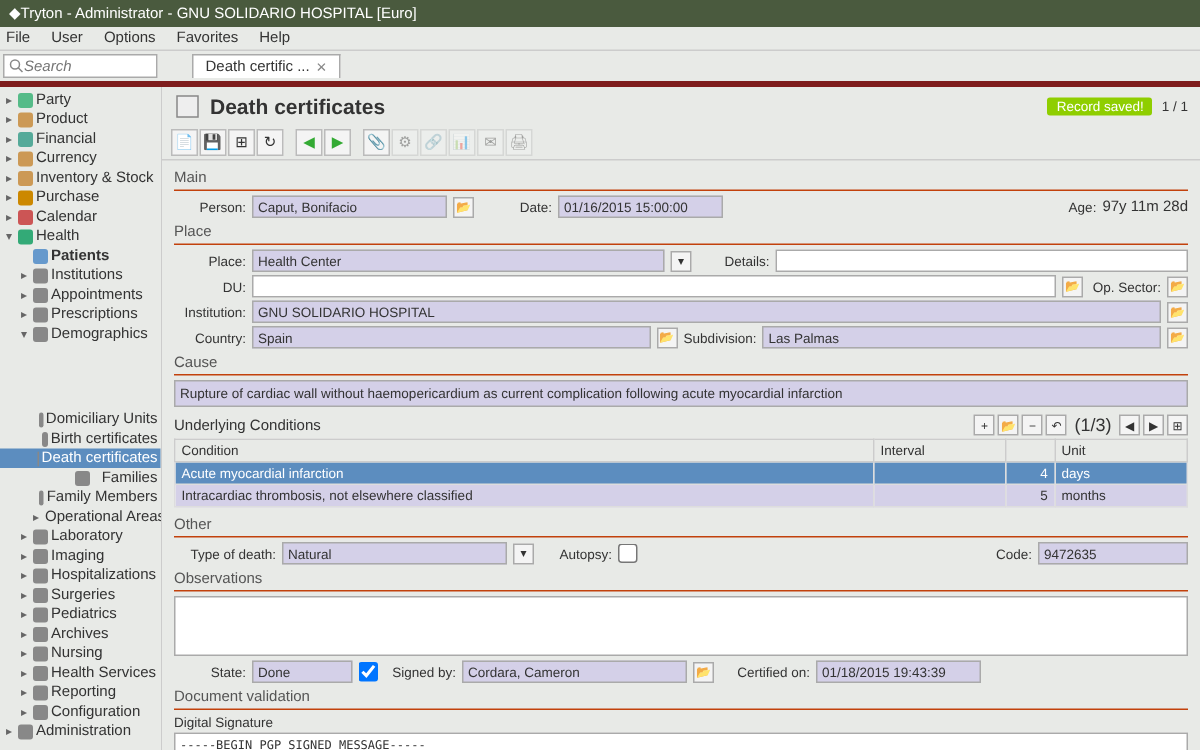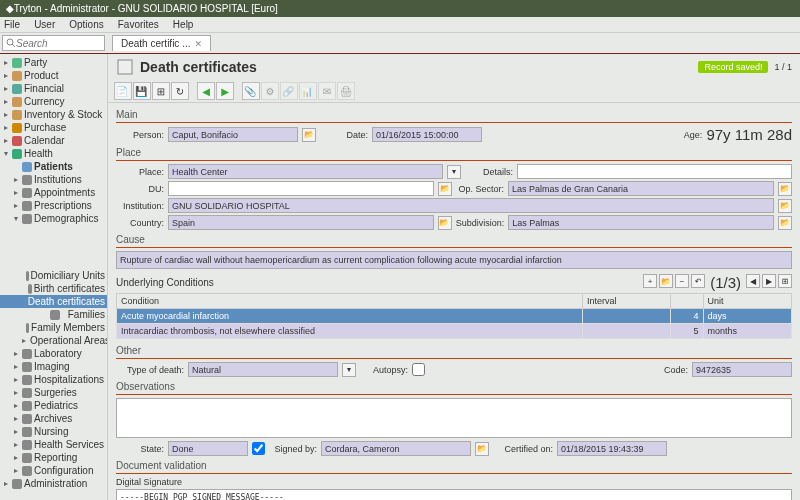--- a/index.html
+++ b/index.html
@@ -1,21 +1,21 @@
 <!DOCTYPE html>
 <html><head>
 <meta charset="utf-8">
 <style>
 *{box-sizing:border-box;margin:0;padding:0;font-family:Arial,sans-serif;font-size:10px;color:#333}
 body{background:#e8eae7;width:800px;height:500px;overflow:hidden}
 .titlebar{background:#4a5a3e;color:#fff;padding:3px 6px;font-size:11px;display:flex;align-items:center}
 .titlebar span{color:#fff}
 .menubar{background:#e8eae7;padding:2px 4px;display:flex;gap:14px;border-bottom:1px solid #ccc}
 .menubar span{font-size:10px}
-.topbar{display:flex;align-items:center;padding:2px;gap:3px;border-bottom:1px solid #7f1d1d}
+.topbar{display:flex;align-items:center;padding:2px;gap:19px;border-bottom:4px solid #7f1d1d}
 .searchbox{flex:0 0 103px;display:flex;align-items:center;background:#fff;border:1px solid #aaa;padding:1px 3px;height:16px}
 .searchbox svg{flex-shrink:0}
 .searchbox input{border:none;outline:none;width:100%;font-size:10px;font-style:italic;color:#888}
 .tabarea{flex:1;display:flex;align-items:center;padding-left:4px}
 .tab{background:#fff;border:1px solid #aaa;border-bottom:none;padding:2px 8px;font-size:10px;display:flex;align-items:center;gap:4px}
 .tab .x{color:#888;font-size:9px}
 .main{display:flex;height:calc(100% - 36px)}
 .sidebar{width:108px;background:#e8eae7;border-right:1px solid #ccc;overflow-y:auto;padding:2px 0}
 .tree-item{display:flex;align-items:center;padding:1px 2px;font-size:9px;white-space:nowrap;gap:2px}
 .tree-item.sel{background:#5c8dbf;color:#fff}
@@ -266,37 +266,36 @@
     <div class="form">
       <div class="section-hdr">Main</div>
       <div class="row">
         <span class="lbl">Person:</span>
         <div class="fld ro" style="flex:0 0 130px">Caput, Bonifacio</div>
         <span class="iconbtn">📂</span>
         <span class="lbl">Date:</span>
         <div class="fld ro" style="flex:0 0 110px">01/16/2015 15:00:00</div>
         <div style="flex:1"></div>
         <span class="lbl">Age:</span>
-        <span style="font-size:15px">97y 11m 28d</span>
+        <span style="font-size:10px">97y 11m 28d</span>
       </div>
 
       <div class="section-hdr">Place</div>
       <div class="row">
         <span class="lbl">Place:</span>
         <div class="fld ro">Health Center</div>
         <span class="iconbtn">▾</span>
         <span class="lbl">Details:</span>
         <div class="fld"></div>
       </div>
       <div class="row">
         <span class="lbl">DU:</span>
         <div class="fld"></div>
         <span class="iconbtn">📂</span>
         <span class="lbl">Op. Sector:</span>
-        <div class="fld ro">Las Palmas de Gran Canaria</div>
         <span class="iconbtn">📂</span>
       </div>
       <div class="row">
         <span class="lbl">Institution:</span>
         <div class="fld ro">GNU SOLIDARIO HOSPITAL</div>
         <span class="iconbtn">📂</span>
       </div>
       <div class="row">
         <span class="lbl">Country:</span>
         <div class="fld ro">Spain</div>
@@ -309,21 +308,21 @@
       <div class="section-hdr">Cause</div>
       <div class="cause">Rupture of cardiac wall without haemopericardium as current complication following acute myocardial infarction</div>
 
       <div class="cond-hdr">
         <span style="font-size:10px">Underlying Conditions</span>
         <div class="cond-tools">
           <span class="iconbtn">+</span>
           <span class="iconbtn">📂</span>
           <span class="iconbtn">−</span>
           <span class="iconbtn">↶</span>
-          <span style="font-size:15px;padding:0 3px">(1/3)</span>
+          <span style="font-size:12px;padding:0 3px">(1/3)</span>
           <span class="iconbtn">◀</span>
           <span class="iconbtn">▶</span>
           <span class="iconbtn">⊞</span>
         </div>
       </div>
       <table class="tbl">
         <thead>
             <tr id="cond-head">
               <th>Condition</th>
               <th>Interval</th>
@@ -357,21 +356,21 @@
         <div style="flex:1"></div>
         <span class="lbl">Code:</span>
         <div class="fld ro sm" style="width:100px">9472635</div>
       </div>
 
       <div class="section-hdr">Observations</div>
       <div class="obs"></div>
 
       <div class="row">
         <span class="lbl">State:</span>
-        <div class="fld ro sm" style="width:80px">Done</div>
+        <div class="fld ro sm" style="width:67px">Done</div>
         <input type="checkbox" checked="" style="">
         <span class="lbl">Signed by:</span>
         <div class="fld ro" style="flex:0 0 150px">Cordara, Cameron</div>
         <span class="iconbtn">📂</span>
         <span class="lbl" style="min-width:60px">Certified on:</span>
         <div class="fld ro sm" style="width:110px">01/18/2015 19:43:39</div>
       </div>
 
       <div class="section-hdr">Document validation</div>
       <div style="font-size:9px;margin-bottom:2px">Digital Signature</div>

